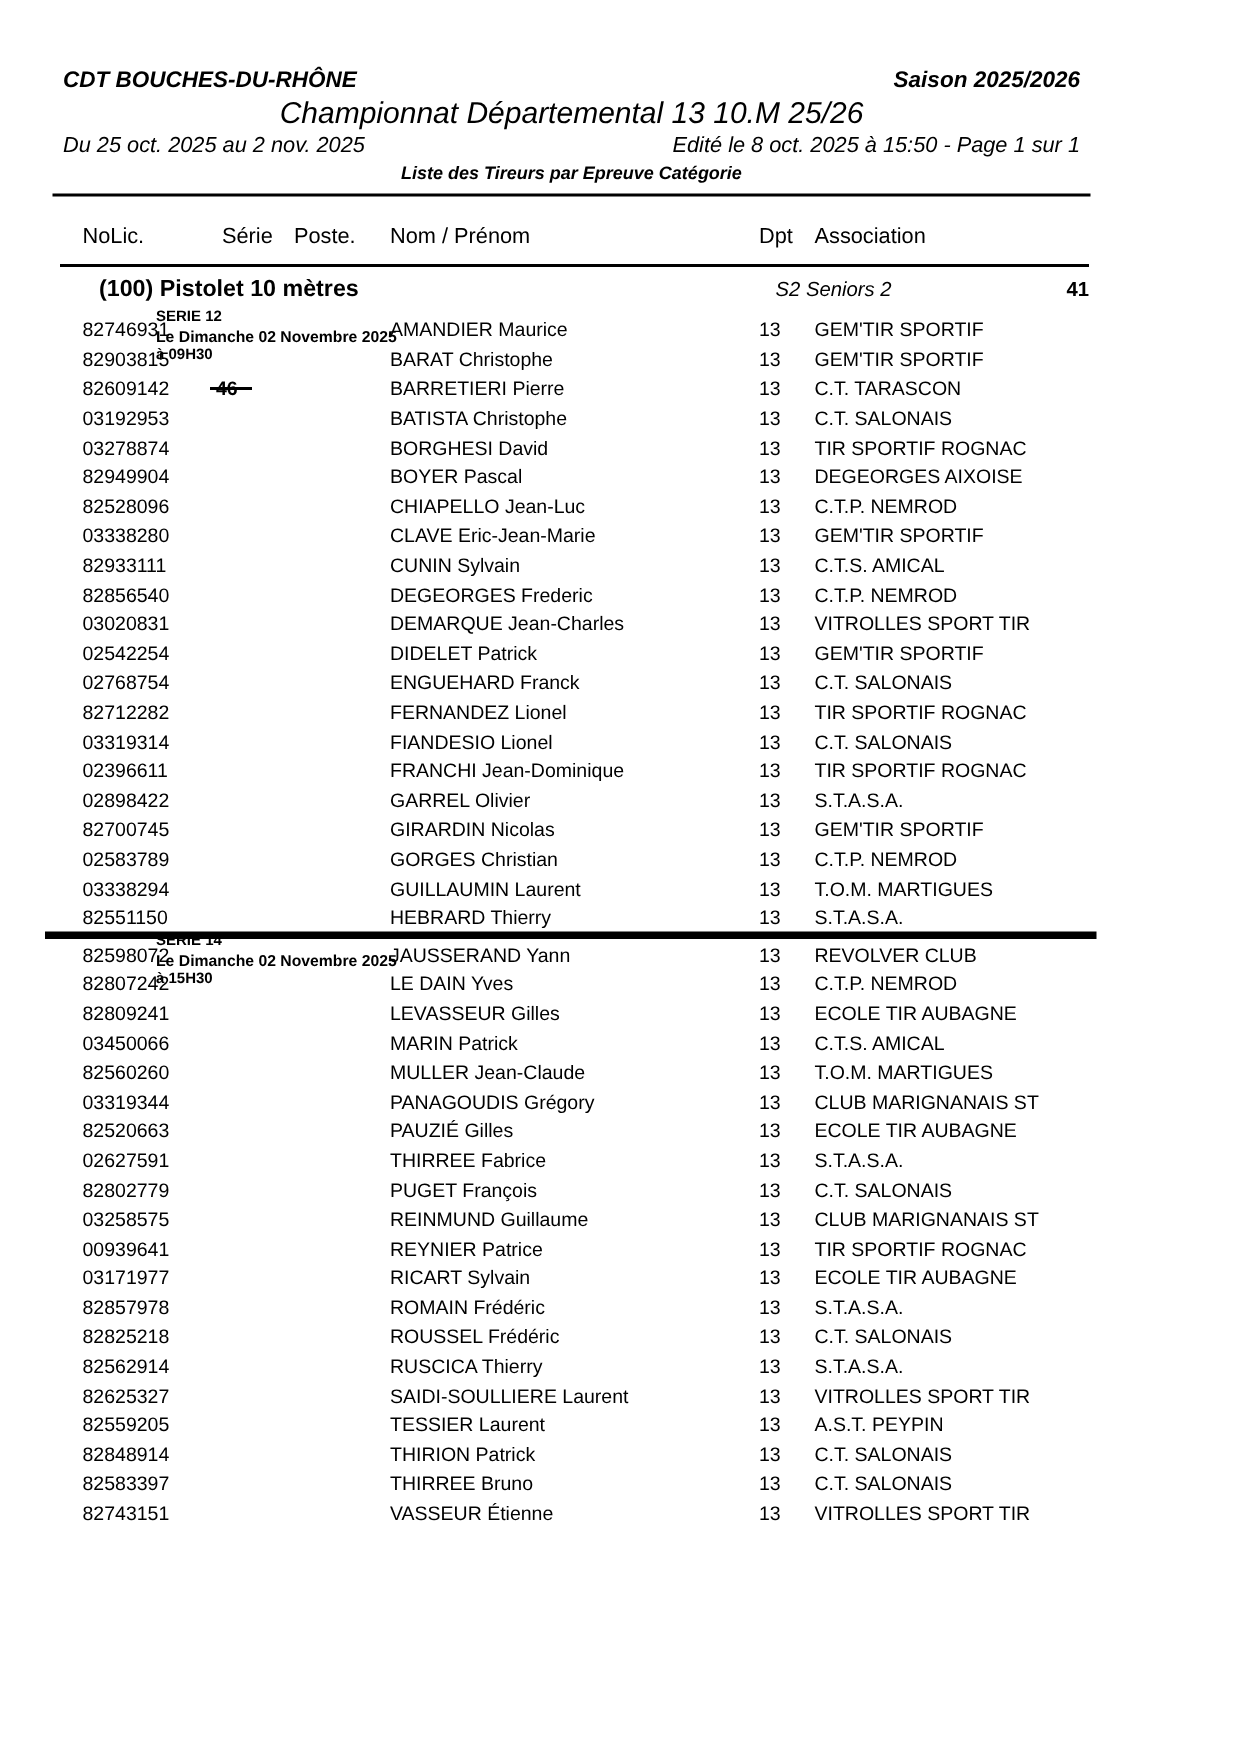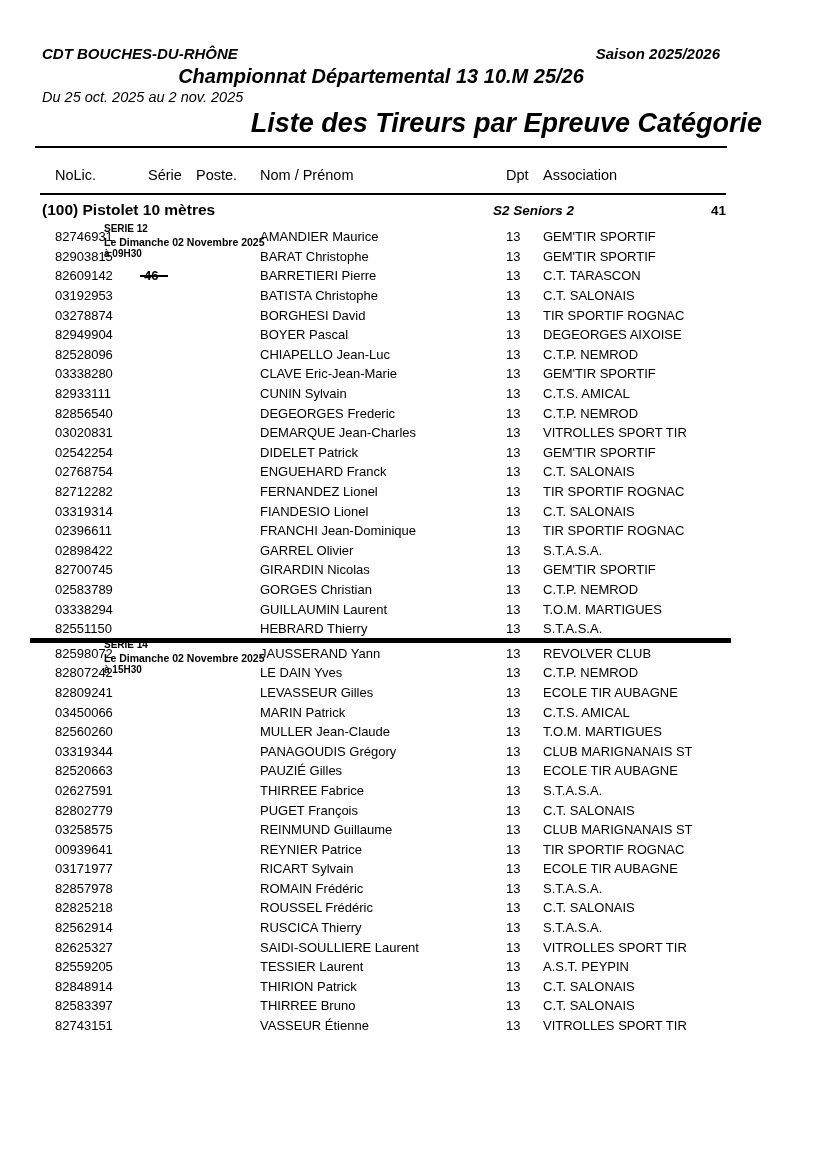--- a/index.html
+++ b/index.html
@@ -4,38 +4,38 @@
 <style>
   html,body { margin:0; padding:0; background:#ffffff; }
   .page {
     position:relative; width:762px; height:1169px; background:#ffffff;
     font-family:"Liberation Sans", sans-serif; color:#000;
     overflow:hidden; box-sizing:border-box; padding-top:45px;
   }
   
   .hdr-row1 { margin:0 42px; display:flex; justify-content:space-between;
               font-size:15px; font-weight:700; font-style:italic; font-stretch:condensed; }
-  .doc-title { margin-top:3px; text-align:center; font-size:20px; font-weight:700;
+  .doc-title { margin-top:3px; text-align:center; font-size:20px; font-weight:400;
                font-style:italic; font-stretch:condensed; }
   .hdr-row3 { margin:1px 42px 0; display:flex; justify-content:space-between;
               font-size:14.5px; font-style:italic; font-stretch:condensed; }
-  .doc-subtitle { margin-top:3px; text-align:right; font-size:27px; font-weight:700;
+  .doc-subtitle { margin-top:3px; text-align:center; font-size:12px; font-weight:700;
                   font-style:italic; font-stretch:condensed; }
   .rule1 { margin:7px 35px 0; height:2px; background:#000; }
   .rule2 { margin:10px 36px 0 40px; height:2px; background:#000; }
   
   .trow {
     display:grid; grid-template-columns:93px 48px 64px 246px 37px auto;
     margin-left:55px; margin-right:36px; align-items:center;
     height:19.6px; font-size:13px; white-space:nowrap;
   }
   .heads { margin-top:19px; font-size:14.5px; height:auto; }
-  .section-row { margin:6px 36px 0 42px; display:flex; align-items:baseline; }
+  .section-row { margin:6px 36px 0 66px; display:flex; align-items:baseline; }
   .section-event { width:451px; font-size:15.5px; font-weight:700; }
-  .section-category { flex:1; font-size:13.5px; font-weight:700; font-style:italic; }
+  .section-category { flex:1; font-size:13.5px; font-weight:400; font-style:italic; }
   .section-count { font-size:13.5px; font-weight:700; text-align:right; }
   #groups { margin-top:8px; }
   .group { position:relative; }
   .group-sep { height:5px; background:#000; margin:0 31px 0 30px; }
   
   .serie-note { position:absolute; left:104px; top:-4px; width:172px;
                 text-align:left; font-weight:700; line-height:12.5px; z-index:2; }
   .serie-note .l1 { font-size:10px; }
   .serie-note .l2 { font-size:10.5px; }
   .serie-note .l3 { font-size:10px; }
@@ -51,20 +51,21 @@
 
   <div class="hdr-row1">
     <span>CDT BOUCHES-DU-RHÔNE</span>
     <span>Saison 2025/2026</span>
   </div>
 
   <div class="doc-title">Championnat Départemental 13 10.M 25/26</div>
 
   <div class="hdr-row3">
     <span>Du 25 oct. 2025 au 2 nov. 2025</span>
+    <span>Edité le 8 oct. 2025 à 15:50 - Page 1 sur 1</span>
   </div>
 
   <div class="doc-subtitle">Liste des Tireurs par Epreuve Catégorie</div>
 
   <div class="rule1"></div>
 
   <div class="trow heads">
     <span>NoLic.</span>
     <span>Série</span>
     <span>Poste.</span>

